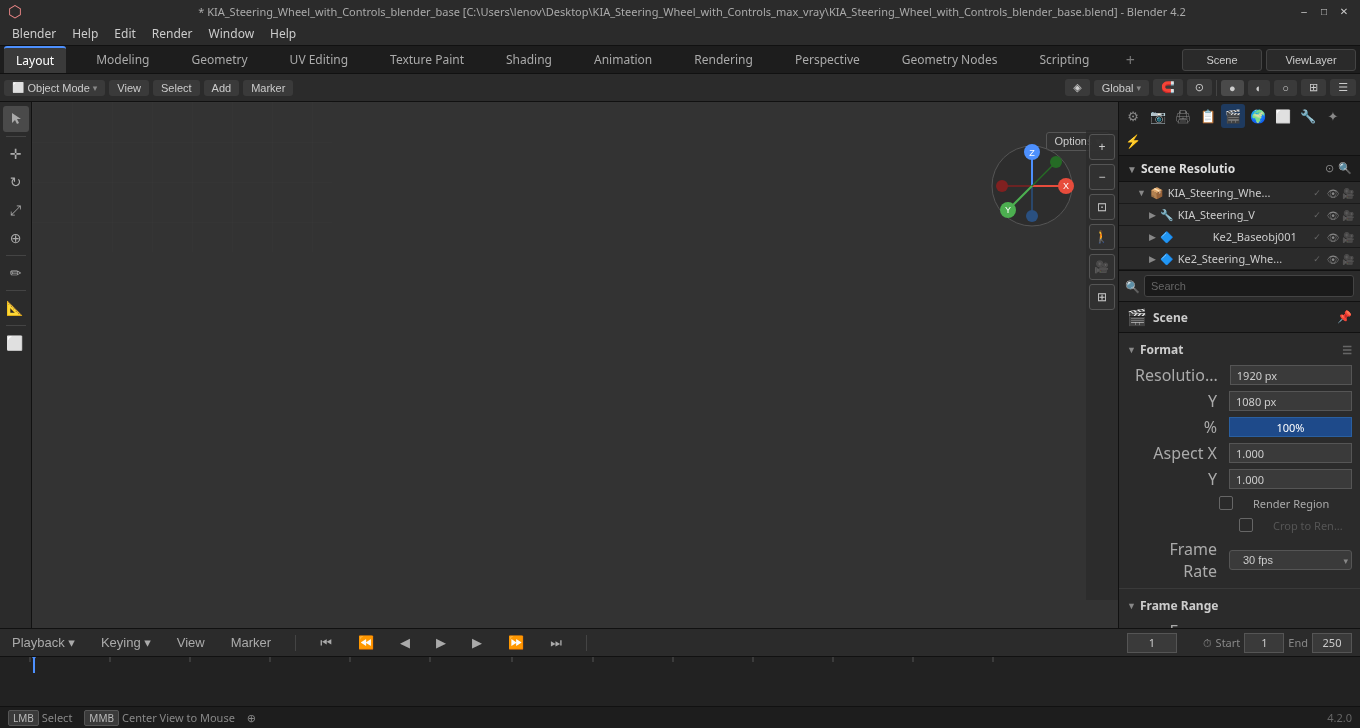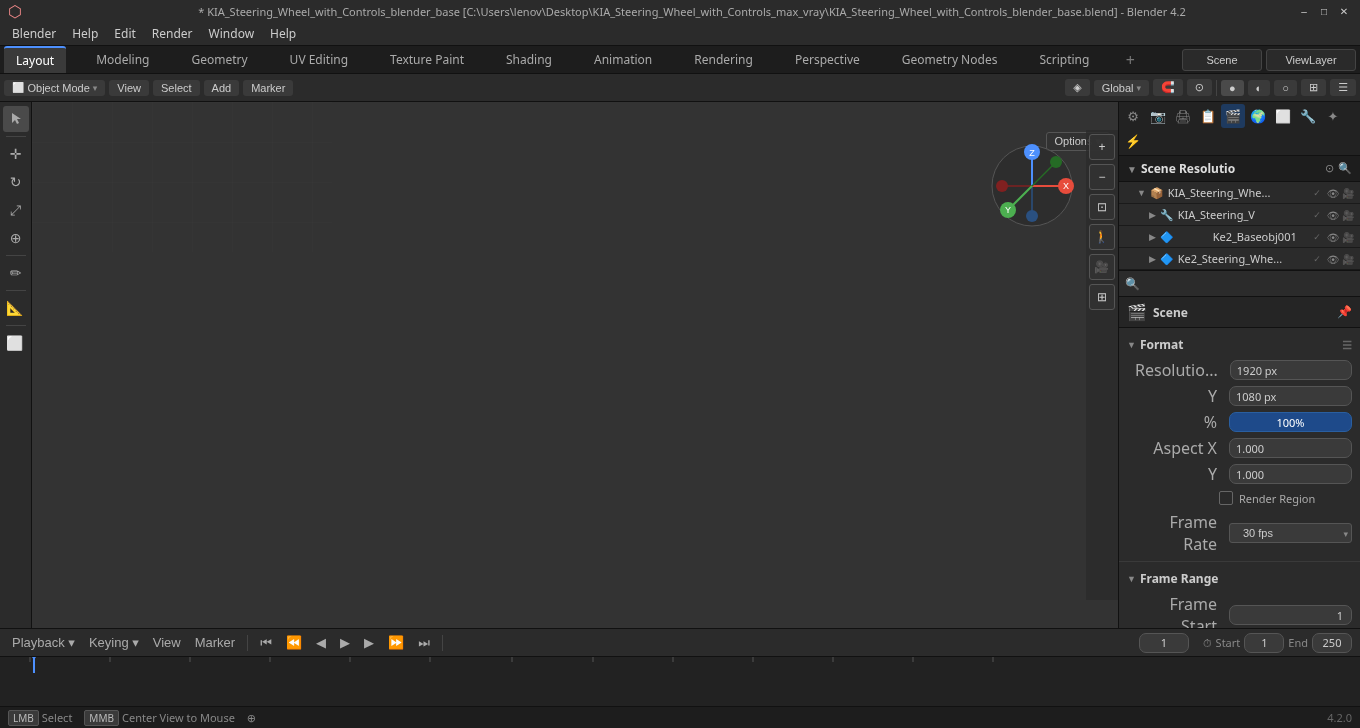--- a/index.html
+++ b/index.html
@@ -265,41 +265,41 @@
       flex: 0 0 90px;
       color: #aaa;
       font-size: 16px;
       text-align: right;
       padding-right: 8px;
     }
     .prop-value {
       flex: 1;
       background: #3a3a3a;
       border: 1px solid #555;
-      border-radius: 7px;
+      border-radius: 0;
       color: #ccc;
       font-size: 11px;
       padding: 2px 6px;
       height: 20px;
       display: flex; align-items: center;
       cursor: pointer;
     }
     .prop-value.blue-highlight {
       background: #1e4a8a;
       border-color: #2a5fa0;
       color: #fff;
       justify-content: center;
     }
 
     .checkbox-row {
       display: flex;
       align-items: center;
       padding: 2px 8px 2px 100px;
       min-height: 22px;
-      gap: 6px;
+      gap: 20px;
       font-size: 11px;
       color: #aaa;
     }
     .cb-box {
       width: 14px; height: 14px;
       border: 1px solid #666;
       border-radius: 2px;
       background: #2a2a2a;
       cursor: pointer;
       display: flex; align-items: center; justify-content: center;
@@ -361,21 +361,21 @@
       color: #666;
     }
 
     
     #playback-bar {
       height: 28px;
       background: #2b2b2b;
       display: flex;
       align-items: center;
       padding: 0 8px;
-      gap: 6px;
+      gap: 18px;
       flex-shrink: 0;
       border-top: 1px solid #111;
     }
     .pb-btn {
       background: transparent; border: none;
       color: #aaa; cursor: pointer;
       font-size: 13px; padding: 2px 4px; border-radius: 2px;
     }
     .pb-sep { width: 1px; height: 16px; background: #444; margin: 0 2px; }
 
@@ -716,20 +716,21 @@
       <span style="font-size:9px; color:#888; margin-right:2px;">▶</span>
       <span style="font-size:11px; color:#aaa; margin-right:2px;">🔷</span>
       <span style="font-size:11px; flex:1; color:#ccc; overflow:hidden; text-overflow:ellipsis; white-space:nowrap;">Ke2_Steering_Whe...</span>
       <span style="width:14px; height:14px; display:flex; align-items:center; justify-content:center; font-size:9px; color:#666; cursor:pointer;">✓</span>
       <span style="width:14px; height:14px; display:flex; align-items:center; justify-content:center; font-size:10px; color:#888; cursor:pointer;">👁</span>
       <span style="width:14px; height:14px; display:flex; align-items:center; justify-content:center; font-size:10px; color:#888; cursor:pointer;">🎥</span>
     </div>
       </div>
       <div id="props-search">
       <span style="color:#666; font-size:12px;">🔍</span>
+      <input type="text" class="search-input" placeholder="Search" style="">
     </div>
 
     <div style="padding: 4px 8px; display:flex; align-items:center; gap:6px; background:#252525; border-bottom:1px solid #111;">
       <span style="font-size:16px; color:#aaa;">🎬</span>
       <span style="font-size:12px; color:#ccc; font-weight:bold;">Scene</span>
       <button style="margin-left:auto; background:transparent; border:none; color:#888; cursor:pointer; font-size:12px;">📌</button>
     </div>
 
     <div id="props-content">
 
@@ -762,20 +763,24 @@
       <div class="prop-row">
         <span class="prop-label">Y</span>
         <div class="prop-value">1.000</div>
       </div>
 
       <div class="checkbox-row">
         <div class="cb-box"></div>
         <span class="cb-label">Render Region</span>
       </div>
 
+      <div class="checkbox-row" style="padding-left:120px;">
+        <div class="cb-box"></div>
+        <span class="cb-label" style="color:#555;">Crop to Ren...</span>
+      </div>
 
       <div class="prop-row">
         <span class="prop-label">Frame Rate</span>
         <div class="select-wrapper">
           <select class="select-input">
             <option>23.98 fps</option>
             <option>24 fps</option>
             <option>25 fps</option>
             <option>29.97 fps</option>
             <option selected="">30 fps</option>

